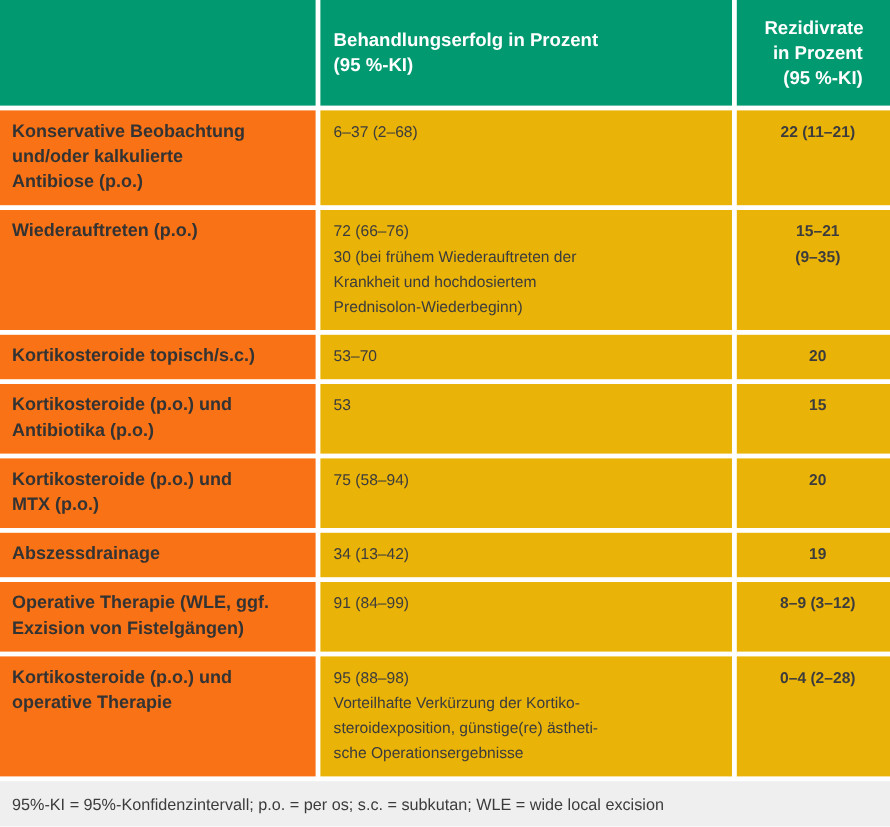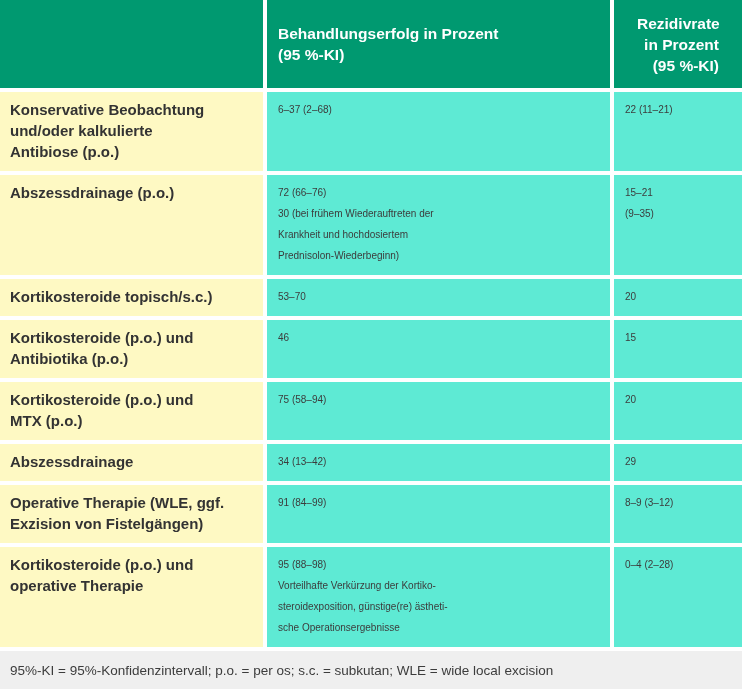--- a/index.html
+++ b/index.html
@@ -28,37 +28,38 @@
     font-size: 15.5px;
     line-height: 21px;
     min-height: 88px;
     display: flex;
     flex-direction: column;
     justify-content: center;
   }
   .head-success { padding: 8px 10px 8px 11px; text-align: left; }
   .head-recurrence { padding: 8px 23px; text-align: right; }
   .lbl {
-    background: #fef9c3;
+    background: #f97316;
     color: #333333;
     font-weight: bold;
     font-size: 15px;
     line-height: 21px;
     padding: 7px 10px 9px 10px;
   }
   .val {
-    background: #5eead4;
+    background: #eab308;
     color: #3c3c3c;
-    font-size: 10px;
+    font-size: 13px;
     line-height: 21px;
     padding: 7px 10px 9px 11px;
   }
   .num {
-    text-align: left;
+    text-align: center;
     padding-right: 4px;
+    font-weight: bold;
   }
   .foot {
     grid-column: 1 / -1;
     background: #efefef;
     color: #3c3c3c;
     font-size: 13.5px;
     line-height: 17px;
     padding: 0 10px;
     min-height: 38px;
     display: flex;
@@ -77,45 +78,45 @@
     <div class="cell head head-recurrence">Rezidivrate
 in Prozent
 (95 %-KI)</div>
 
     <div class="cell lbl">Konservative Beobachtung
 und/oder kalkulierte
 Antibiose (p.o.)</div>
     <div class="cell val">6–37 (2–68)</div>
     <div class="cell val num">22 (11–21)</div>
 
-    <div class="cell lbl">Abszessdrainage (p.o.)</div>
+    <div class="cell lbl">Wiederauftreten (p.o.)</div>
     <div class="cell val">72 (66–76)
 30 (bei frühem Wiederauftreten der
 Krankheit und hochdosiertem
 Prednisolon-Wiederbeginn)</div>
     <div class="cell val num">15–21
 (9–35)</div>
 
     <div class="cell lbl">Kortikosteroide topisch/s.c.)</div>
     <div class="cell val">53–70</div>
     <div class="cell val num">20</div>
 
     <div class="cell lbl">Kortikosteroide (p.o.) und
 Antibiotika (p.o.)</div>
-    <div class="cell val">46</div>
+    <div class="cell val">53</div>
     <div class="cell val num">15</div>
 
     <div class="cell lbl">Kortikosteroide (p.o.) und
 MTX (p.o.)</div>
     <div class="cell val">75 (58–94)</div>
     <div class="cell val num">20</div>
 
     <div class="cell lbl">Abszessdrainage</div>
     <div class="cell val">34 (13–42)</div>
-    <div class="cell val num">29</div>
+    <div class="cell val num">19</div>
 
     <div class="cell lbl">Operative Therapie (WLE, ggf.
 Exzision von Fistelgängen)</div>
     <div class="cell val">91 (84–99)</div>
     <div class="cell val num">8–9 (3–12)</div>
 
     <div class="cell lbl">Kortikosteroide (p.o.) und
 operative Therapie</div>
     <div class="cell val">95 (88–98)
 Vorteilhafte Verkürzung der Kortiko-

